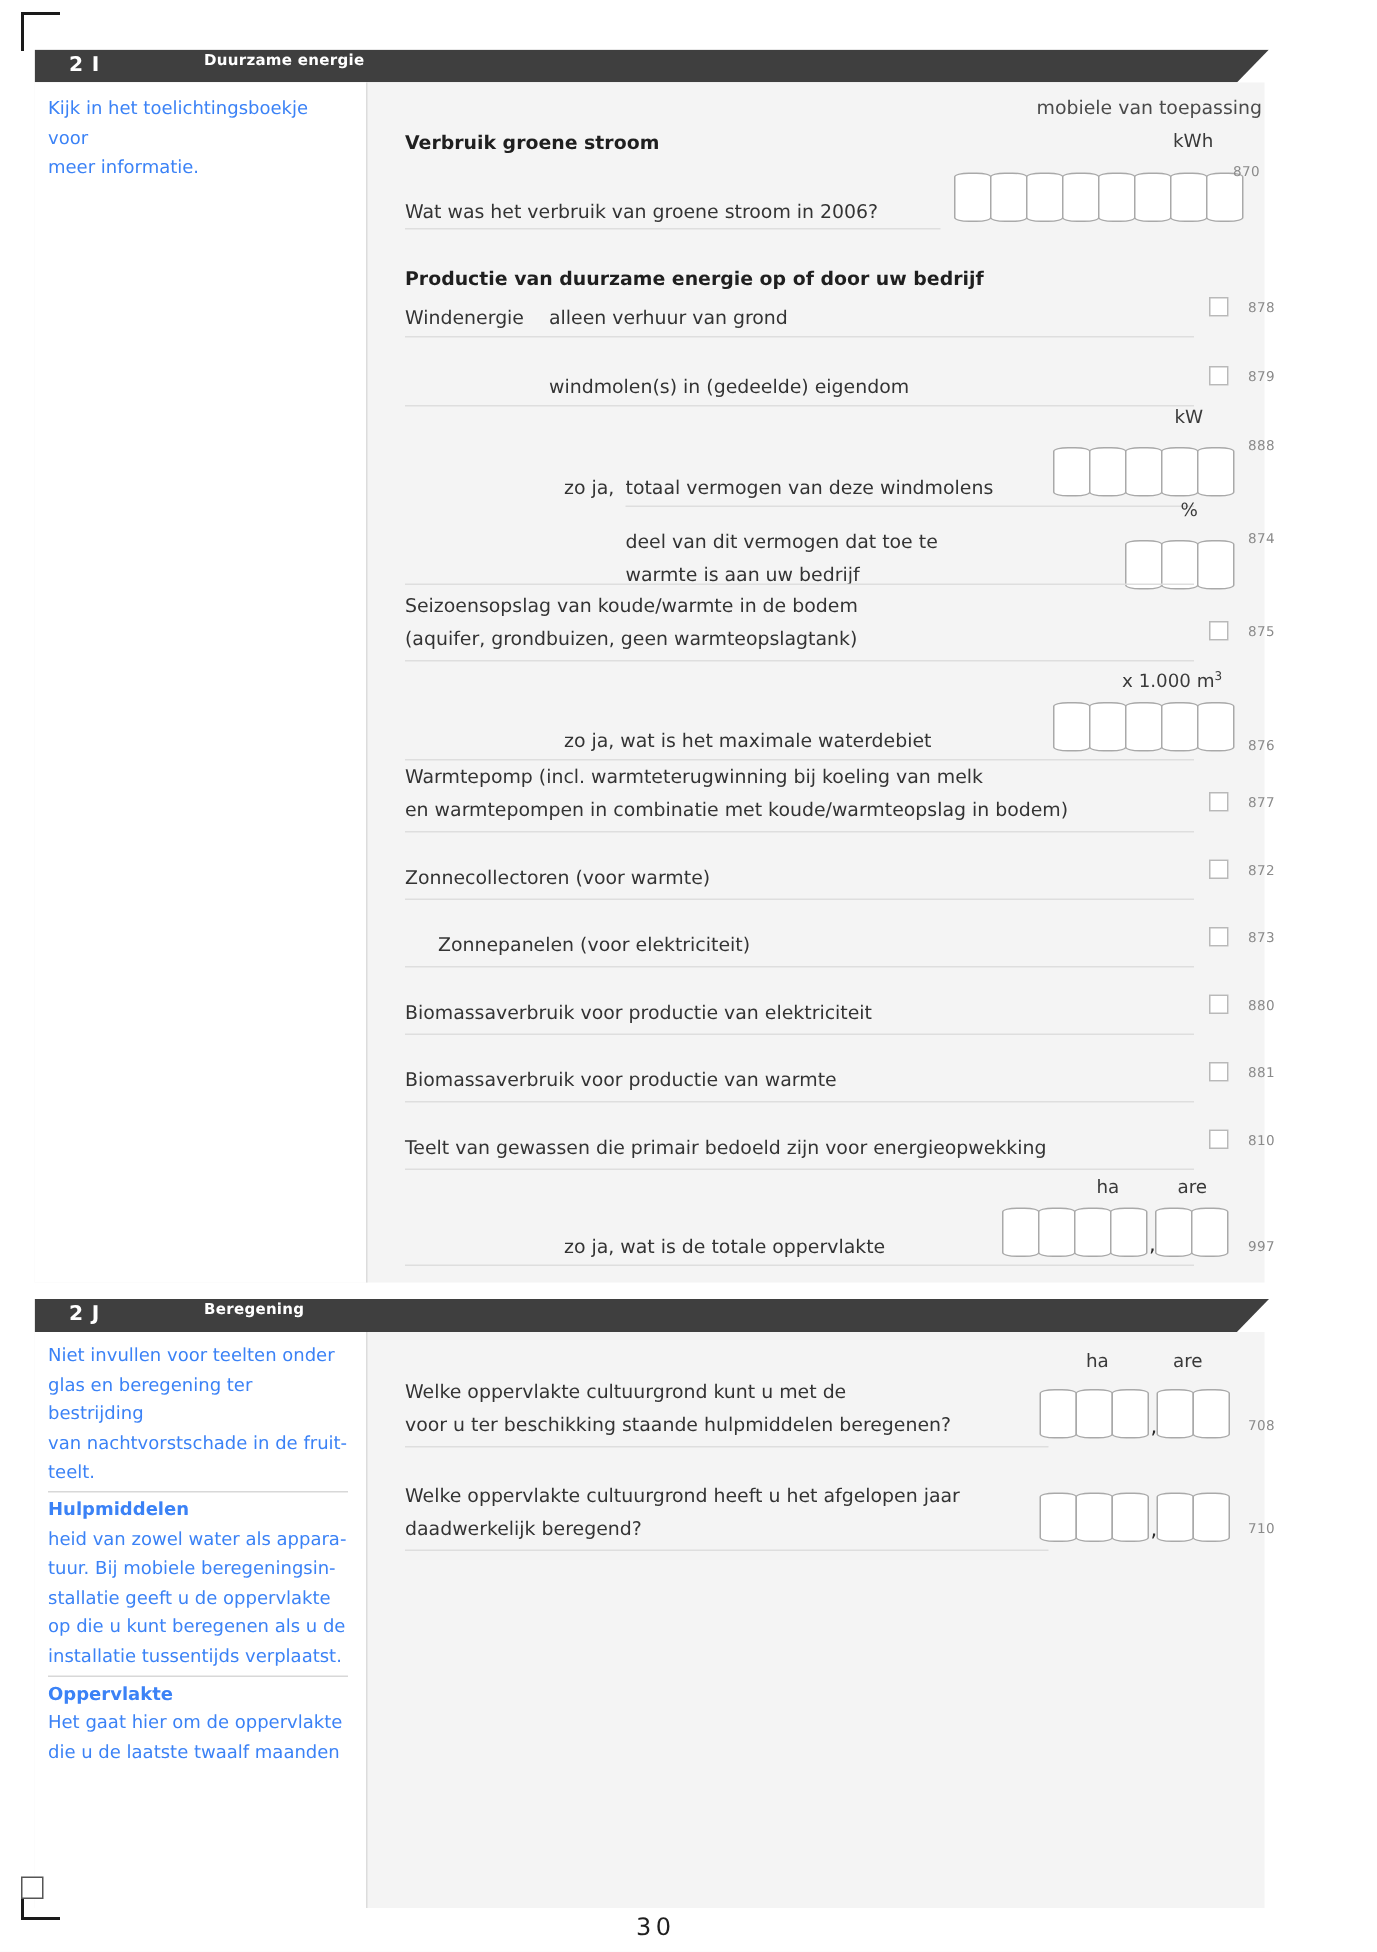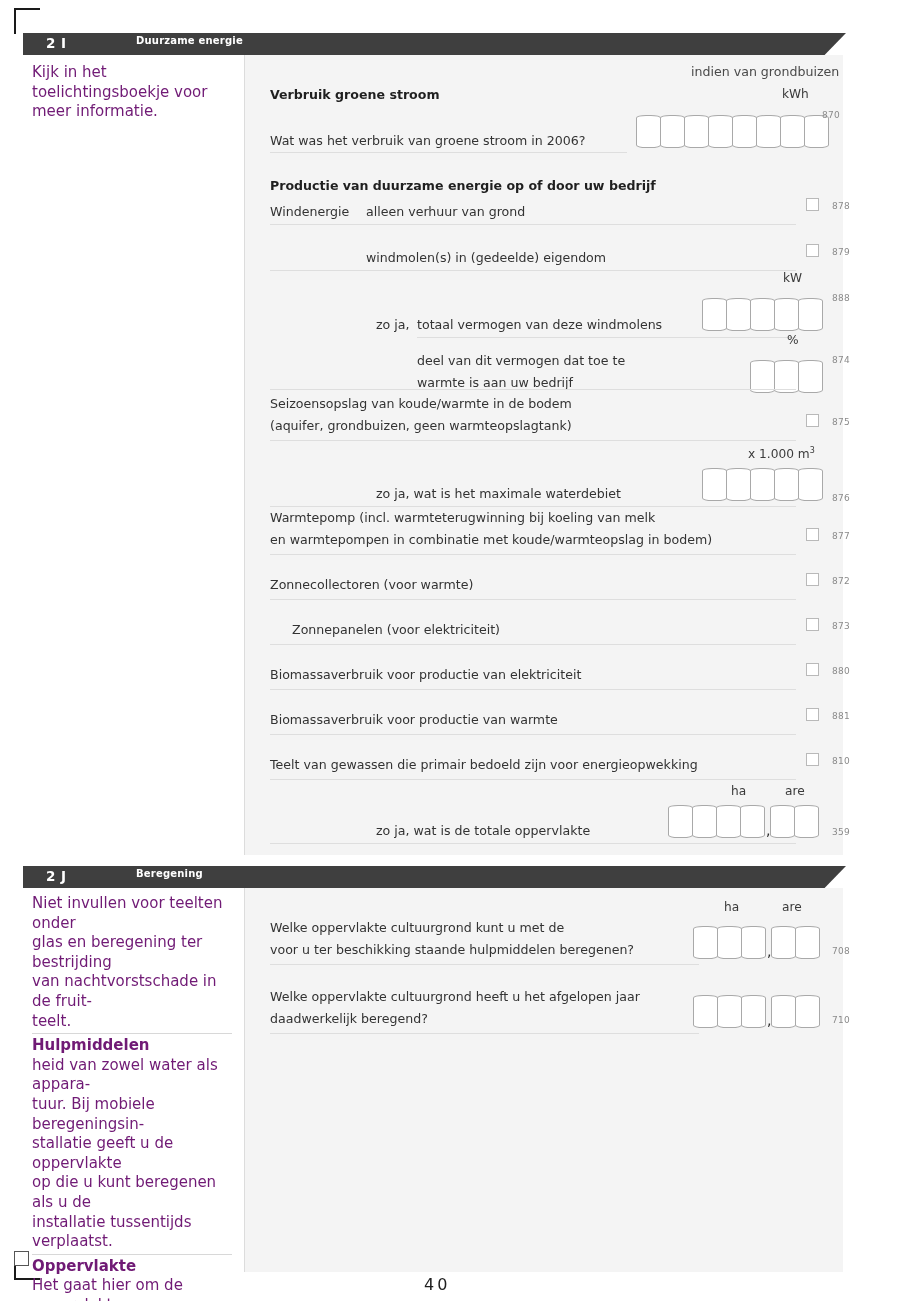--- a/index.html
+++ b/index.html
@@ -64,23 +64,23 @@
   }
   .leftcol {
     position: absolute;
     left: 0; top: 0;
     width: 221px;
     background: #ffffff;
     padding: 8px 12px 0 9px;
   }
   .leftcol p {
     margin: 0;
-    font-size: 15px;
+    font-size: 12px;
     line-height: 19.6px;
-    color: #701a75;
+    color: #3b82f6;
   }
   .leftcol p.b { font-weight: bold; }
   .leftcol .hr {
     height: 1px; background: #d8d8d8;
     margin: 2px 0 2px 0;
   }
   .rightcol {
     position: absolute;
     left: 222px; top: 0; right: 0; bottom: 0;
     padding: 0;
@@ -169,21 +169,21 @@
   <div class="panel" style="top:55px; height:800px;">
     <div class="divider"></div>
 
     <div class="leftcol" style="height:800px;">
       <p>Kijk in het toelichtingsboekje voor</p>
       <p>meer informatie.</p>
     </div>
 
     <div class="rightcol">
 
-      <div class="abs txt gray" style="left:446px; top:8px;">indien van grondbuizen</div>
+      <div class="abs txt gray" style="left:446px; top:8px;">mobiele van toepassing</div>
 
       <div class="abs txt bold" style="left:25px; top:31px;">Verbruik groene stroom</div>
       <div class="abs unit" style="left:537px; top:32px;">kWh</div>
 
       <div class="abs txt" style="left:25px; top:77px;">Wat was het verbruik van groene stroom in 2006?</div>
       <div class="ruleline" style="left:25px; top:97px; width:357px;"></div>
       <div class="comb" style="left:391px; top:60px;">
         <div class="cell"></div>
         <div class="cell"></div>
         <div class="cell"></div>
@@ -287,21 +287,21 @@
       <div class="ruleline" style="left:25px; top:788px; width:526px;"></div>
       <div class="comb" style="left:423px; top:750px;">
         <div class="cell"></div>
         <div class="cell"></div>
         <div class="cell"></div>
         <div class="cell"></div>
         <div class="comma">,</div>
         <div class="cell"></div>
         <div class="cell"></div>
       </div>
-      <div class="idnum" style="left:587px; top:772px;">359</div>
+      <div class="idnum" style="left:587px; top:772px;">997</div>
 
     </div>
   </div>
 
   <div class="sec-head" style="top:866px;padding-left:35px;">
     <div class="bar"></div>
     <div class="num">2 J</div>
     <div class="ttl">Beregening</div>
   </div>
 
@@ -356,15 +356,15 @@
         <div class="cell"></div>
         <div class="cell"></div>
       </div>
       <div class="idnum" style="left:587px; top:127px;">710</div>
 
     </div>
   </div>
 
   <div class="cbx-loose" style="left:14px; top:1251px;"></div>
 
-  <div class="pagenum">40</div>
+  <div class="pagenum">30</div>
 
 </div>
 
 </body></html>

